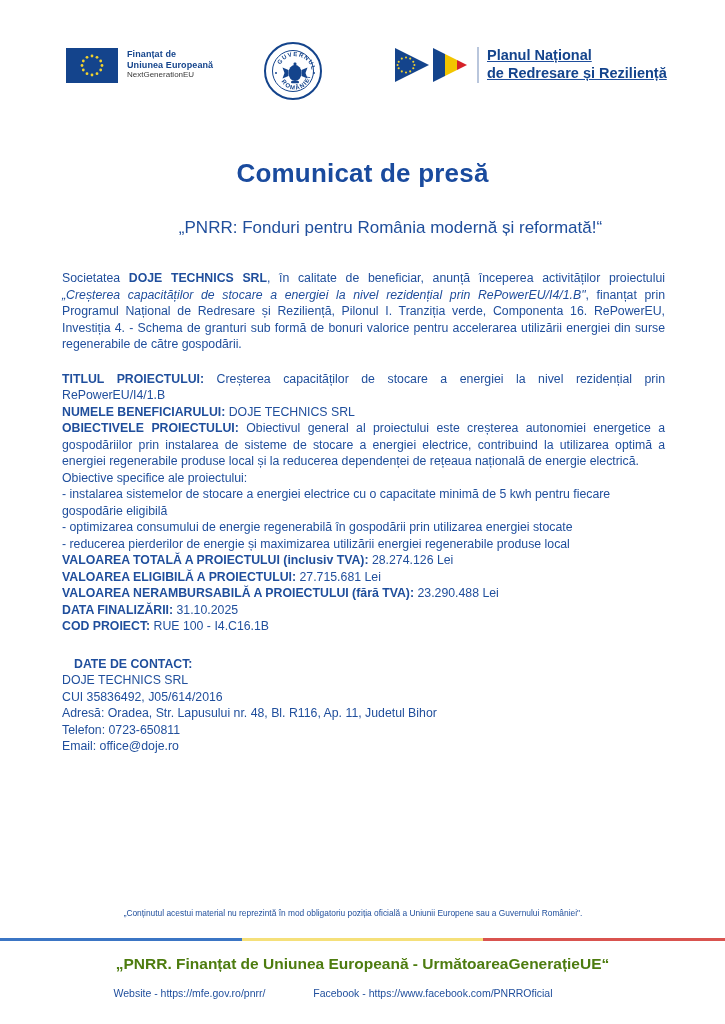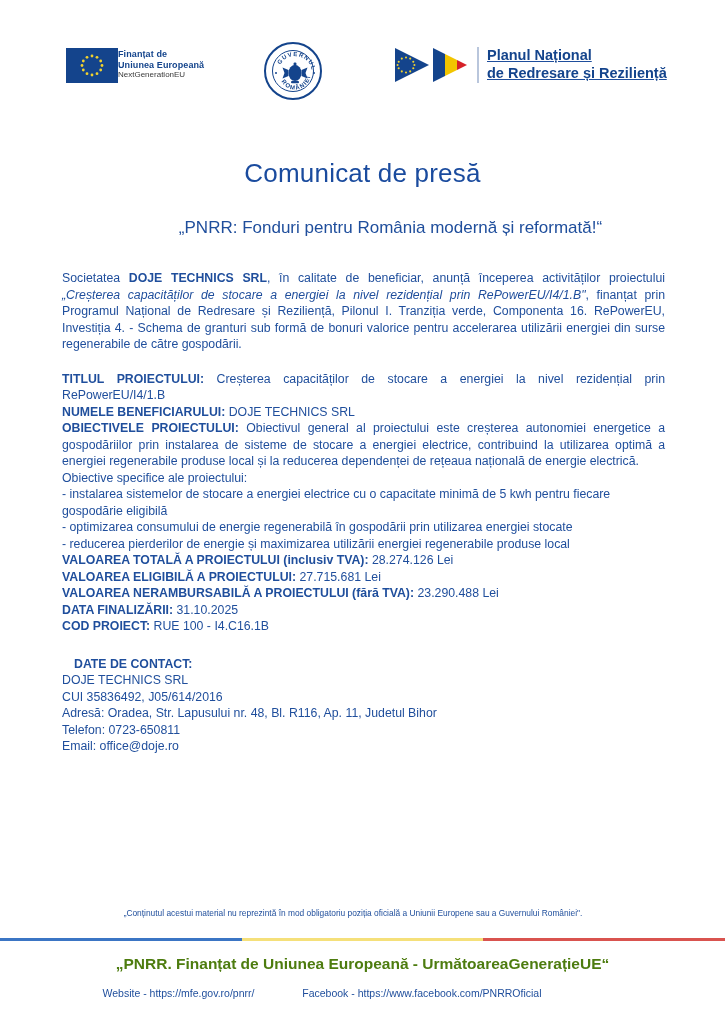--- a/index.html
+++ b/index.html
@@ -39,20 +39,21 @@
     align-items: flex-start;
   }
   .eu-flag {
     width: 52px;
     height: 35px;
     background: #14448c;
     position: relative;
     flex: none;
   }
   .eu-text {
+    margin-left: 9px;
     line-height: 1.18;
     padding-top: 1px;
   }
   .eu-text .l1, .eu-text .l2 {
     font-size: 9px;
     font-weight: bold;
     color: #14448c;
     white-space: nowrap;
     letter-spacing: 0.1px;
   }
@@ -117,21 +118,21 @@
   }
 
   
   .title {
     position: absolute;
     top: 158px;
     left: 0;
     width: 725px;
     text-align: center;
     font-size: 26px;
-    font-weight: normal;
+    font-weight: bold;
     color: #1a4b9e;
     letter-spacing: 0.2px;
   }
   .subtitle {
     position: absolute;
     top: 218px;
     left: 0;
     width: 725px;
     text-align: center;
     font-size: 17px;
@@ -198,21 +199,21 @@
     left: 0;
     top: 955px;
     width: 725px;
     text-align: center;
     font-size: 15.5px;
     font-weight: bold;
     color: #4d7c0f;
   }
   .footer-links {
     position: absolute;
-    left: 1px;
+    left: 12px;
     top: 987px;
     width: 642px;
     text-align: center;
     font-size: 10.5px;
     color: #1f4e9c;
   }
   .footer-links .fl-item { display: inline-block; }
   .footer-links .fl-gap { display: inline-block; width: 42px; }
 </style>
 </head>

